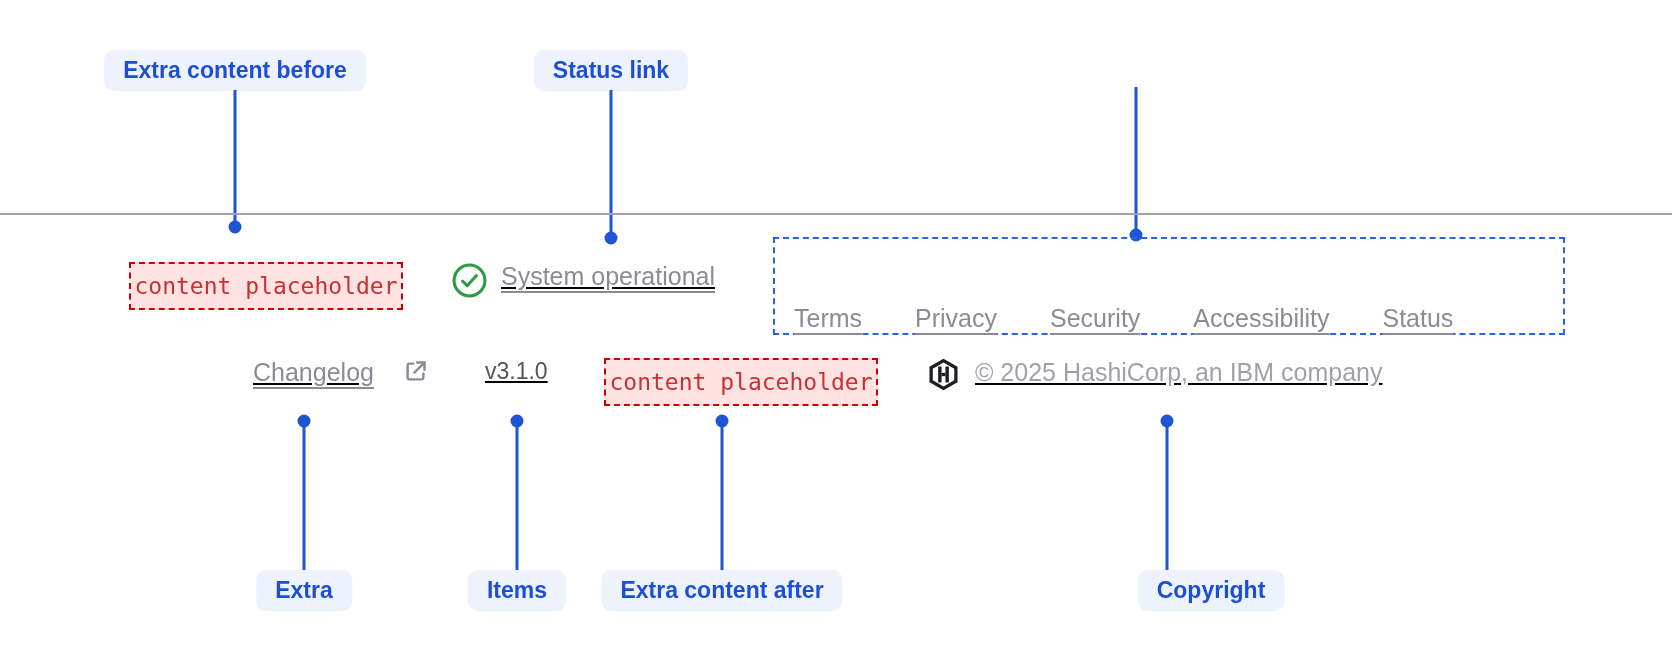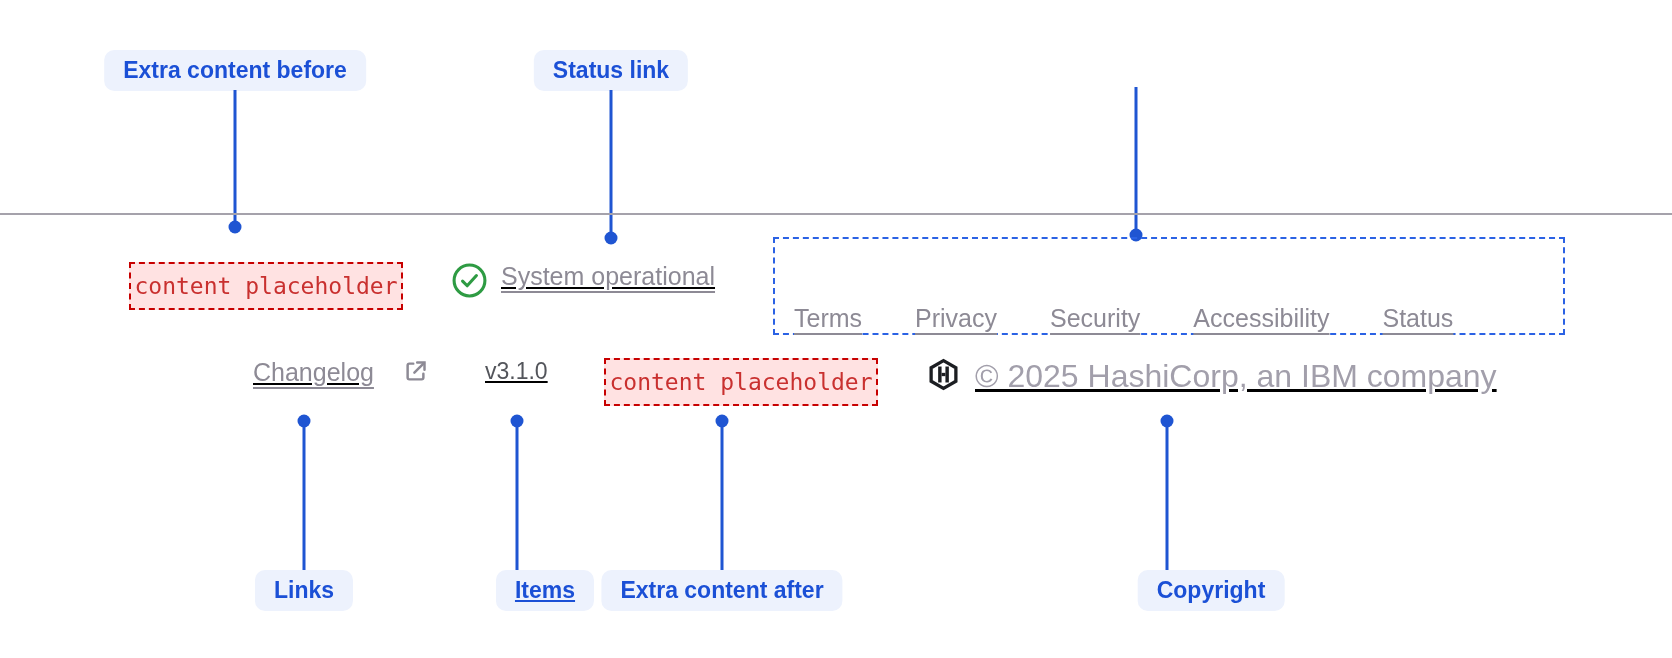--- a/index.html
+++ b/index.html
@@ -29,21 +29,21 @@
     display:flex; align-items:center; justify-content:center; white-space:nowrap;
   }
   
   .frow { position:absolute; display:flex; align-items:flex-start; height:48px;text-decoration:underline; }
   .flink {
     color:#8d8a95; font-size:25px; text-decoration:underline;
     text-decoration-thickness:2px; text-underline-offset:6px;
     white-space:nowrap; cursor:pointer;
   }
   .version { color:#53555b; font-size:23px; white-space:nowrap; }
-  .copyright-text { color:#a29fab; font-size:32px; white-space:nowrap; }
+  .copyright-text { color:#a29fab; font-size:25px; white-space:nowrap; }
   
   .legal-box {
     position:absolute; left:773px; top:237px; width:792px; height:98px;
     border:2px dashed #2b62e4;
     display:flex; align-items:flex-end; padding:0 19px; gap:53px;
   }
   .icon { display:flex; align-items:center; justify-content:center; }
 </style>
 </head>
 <body>
@@ -113,18 +113,18 @@
 
   <div class="dot" style="left:304px; top:421px;"></div>
   <div class="vline" style="left:304px; top:421px; height:149px;"></div>
   <div class="dot" style="left:517px; top:421px;"></div>
   <div class="vline" style="left:517px; top:421px; height:149px;"></div>
   <div class="dot" style="left:722px; top:421px;"></div>
   <div class="vline" style="left:722px; top:421px; height:149px;"></div>
   <div class="dot" style="left:1167px; top:421px;"></div>
   <div class="vline" style="left:1167px; top:421px; height:149px;"></div>
 
-  <div class="pill" style="left:304px; top:570px;">Links</div>
-  <div class="pill" style="left:545px; top:570px;text-decoration:underline;">Items</div>
+  <div class="pill" style="left:304px; top:570px;">Extra</div>
+  <div class="pill" style="left:517px; top:570px;">Items</div>
   <div class="pill" style="left:722px; top:570px;">Extra content after</div>
   <div class="pill" style="left:1211px; top:570px;">Copyright</div>
 
 </div>
 
 </body></html>

